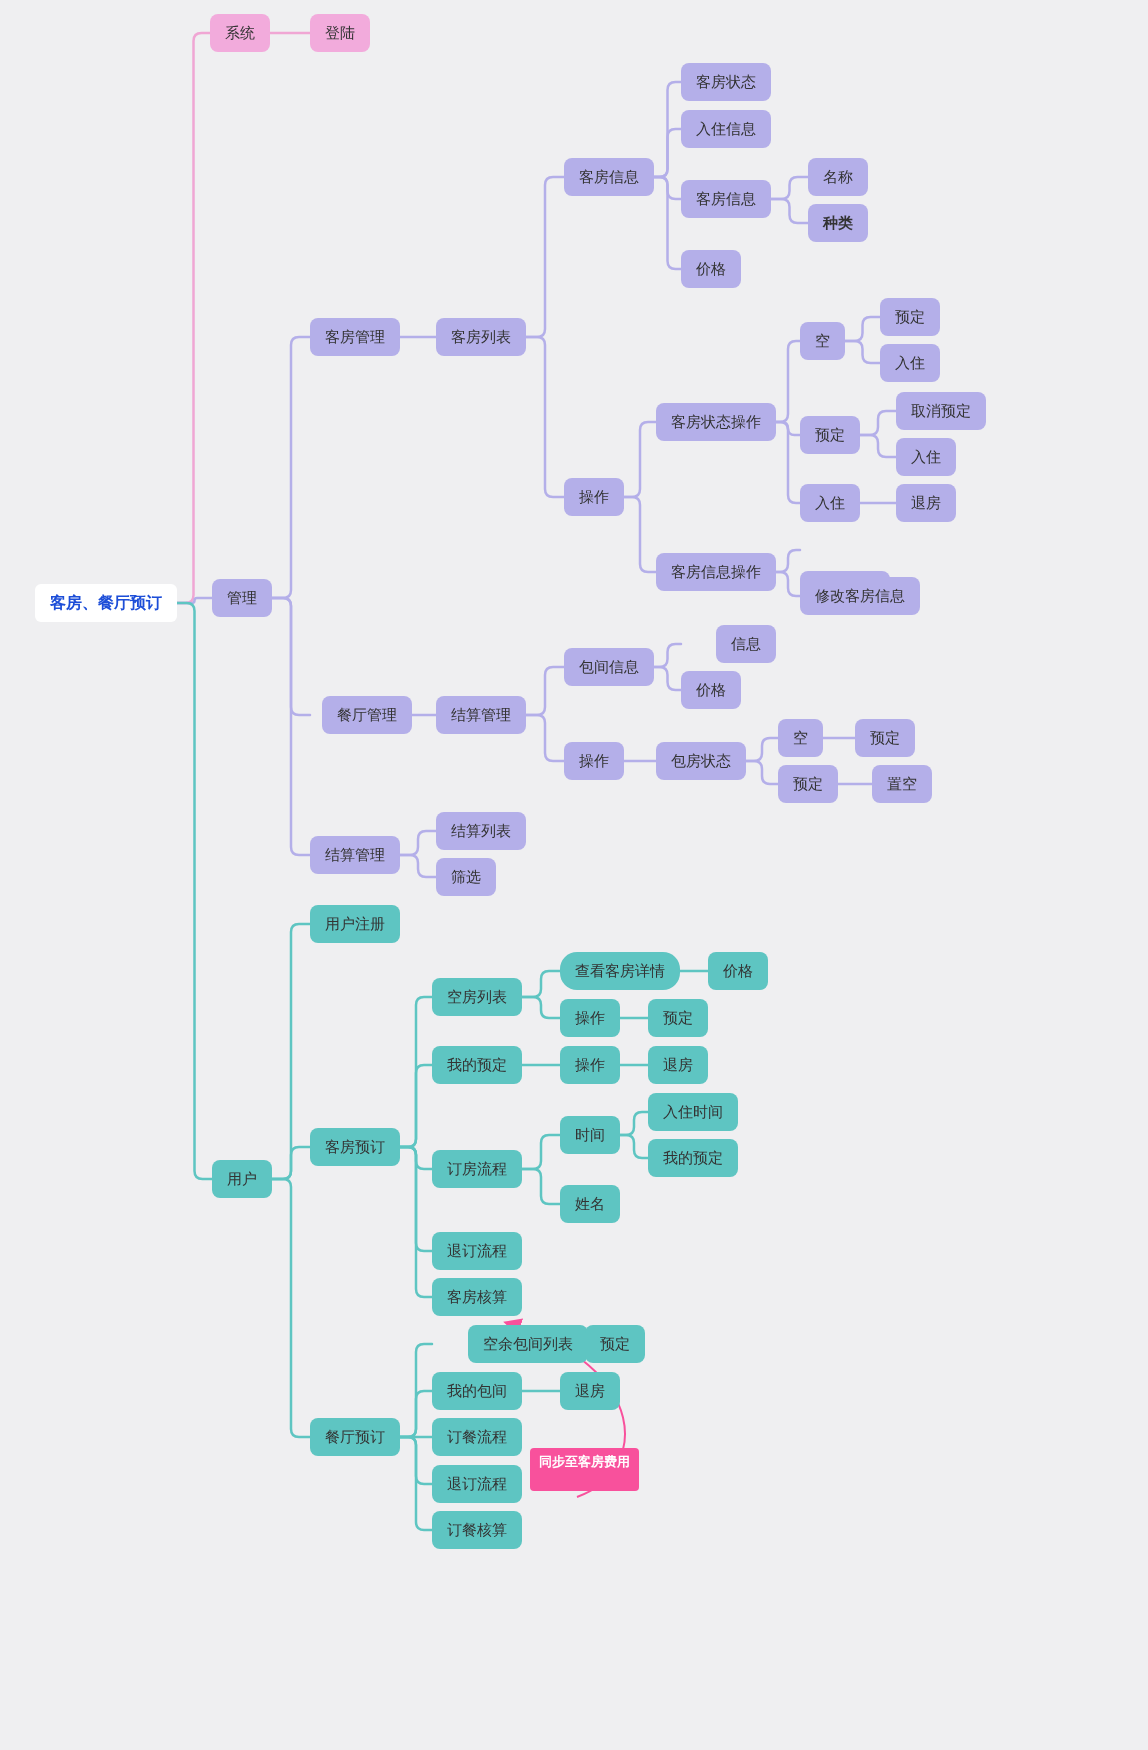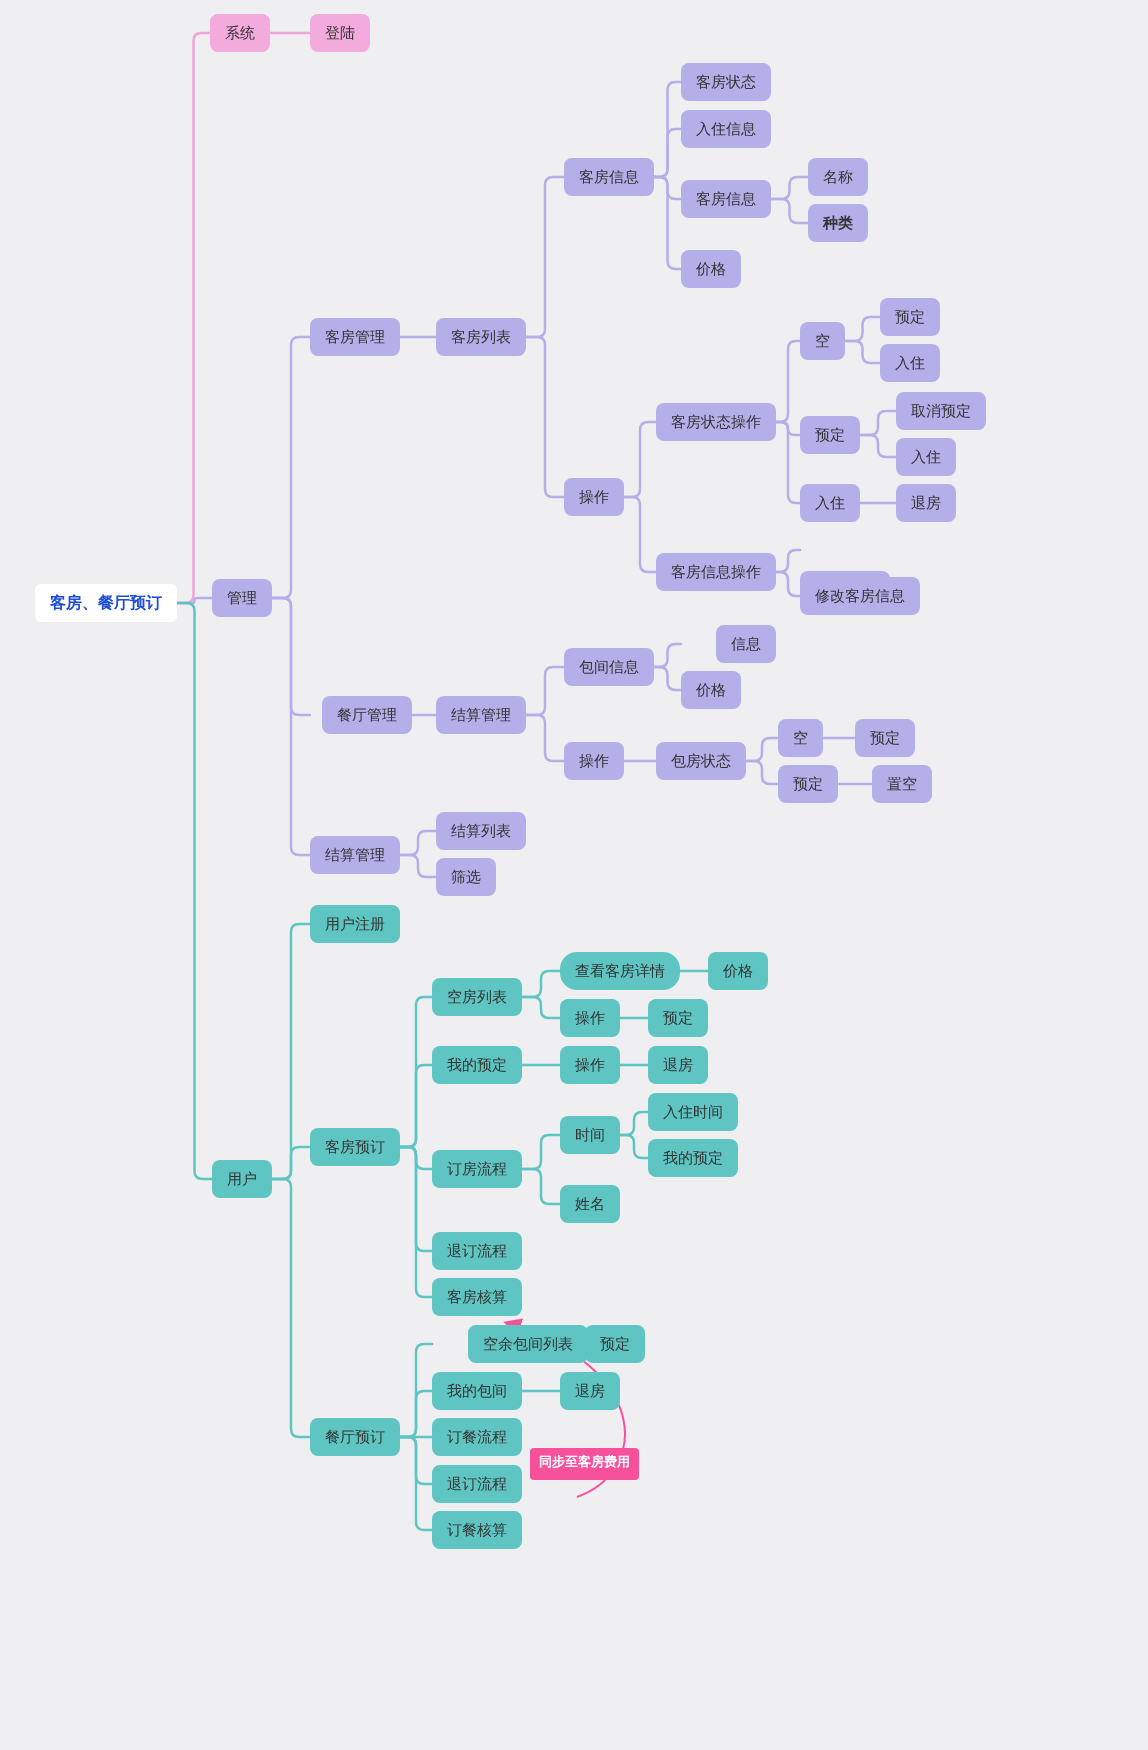--- a/index.html
+++ b/index.html
@@ -37,21 +37,21 @@
   .purple { background: #b4afe9; }
   .teal   { background: #5ec5c2; }
   .root {
     background: #ffffff;
     color: #1d4ed8;
     font-weight: bold;
     font-size: 16px;
     border-radius: 6px;
   }
   .annotation {
-    height: 32px;
+    height: 43px;
     line-height: 28px;
     font-size: 13px;
     font-weight: bold;
     padding: 0 9px;
     border-radius: 4px;
     background: #f8519c;
     color: #ffffff;
     z-index: 2;
   }
 </style>

